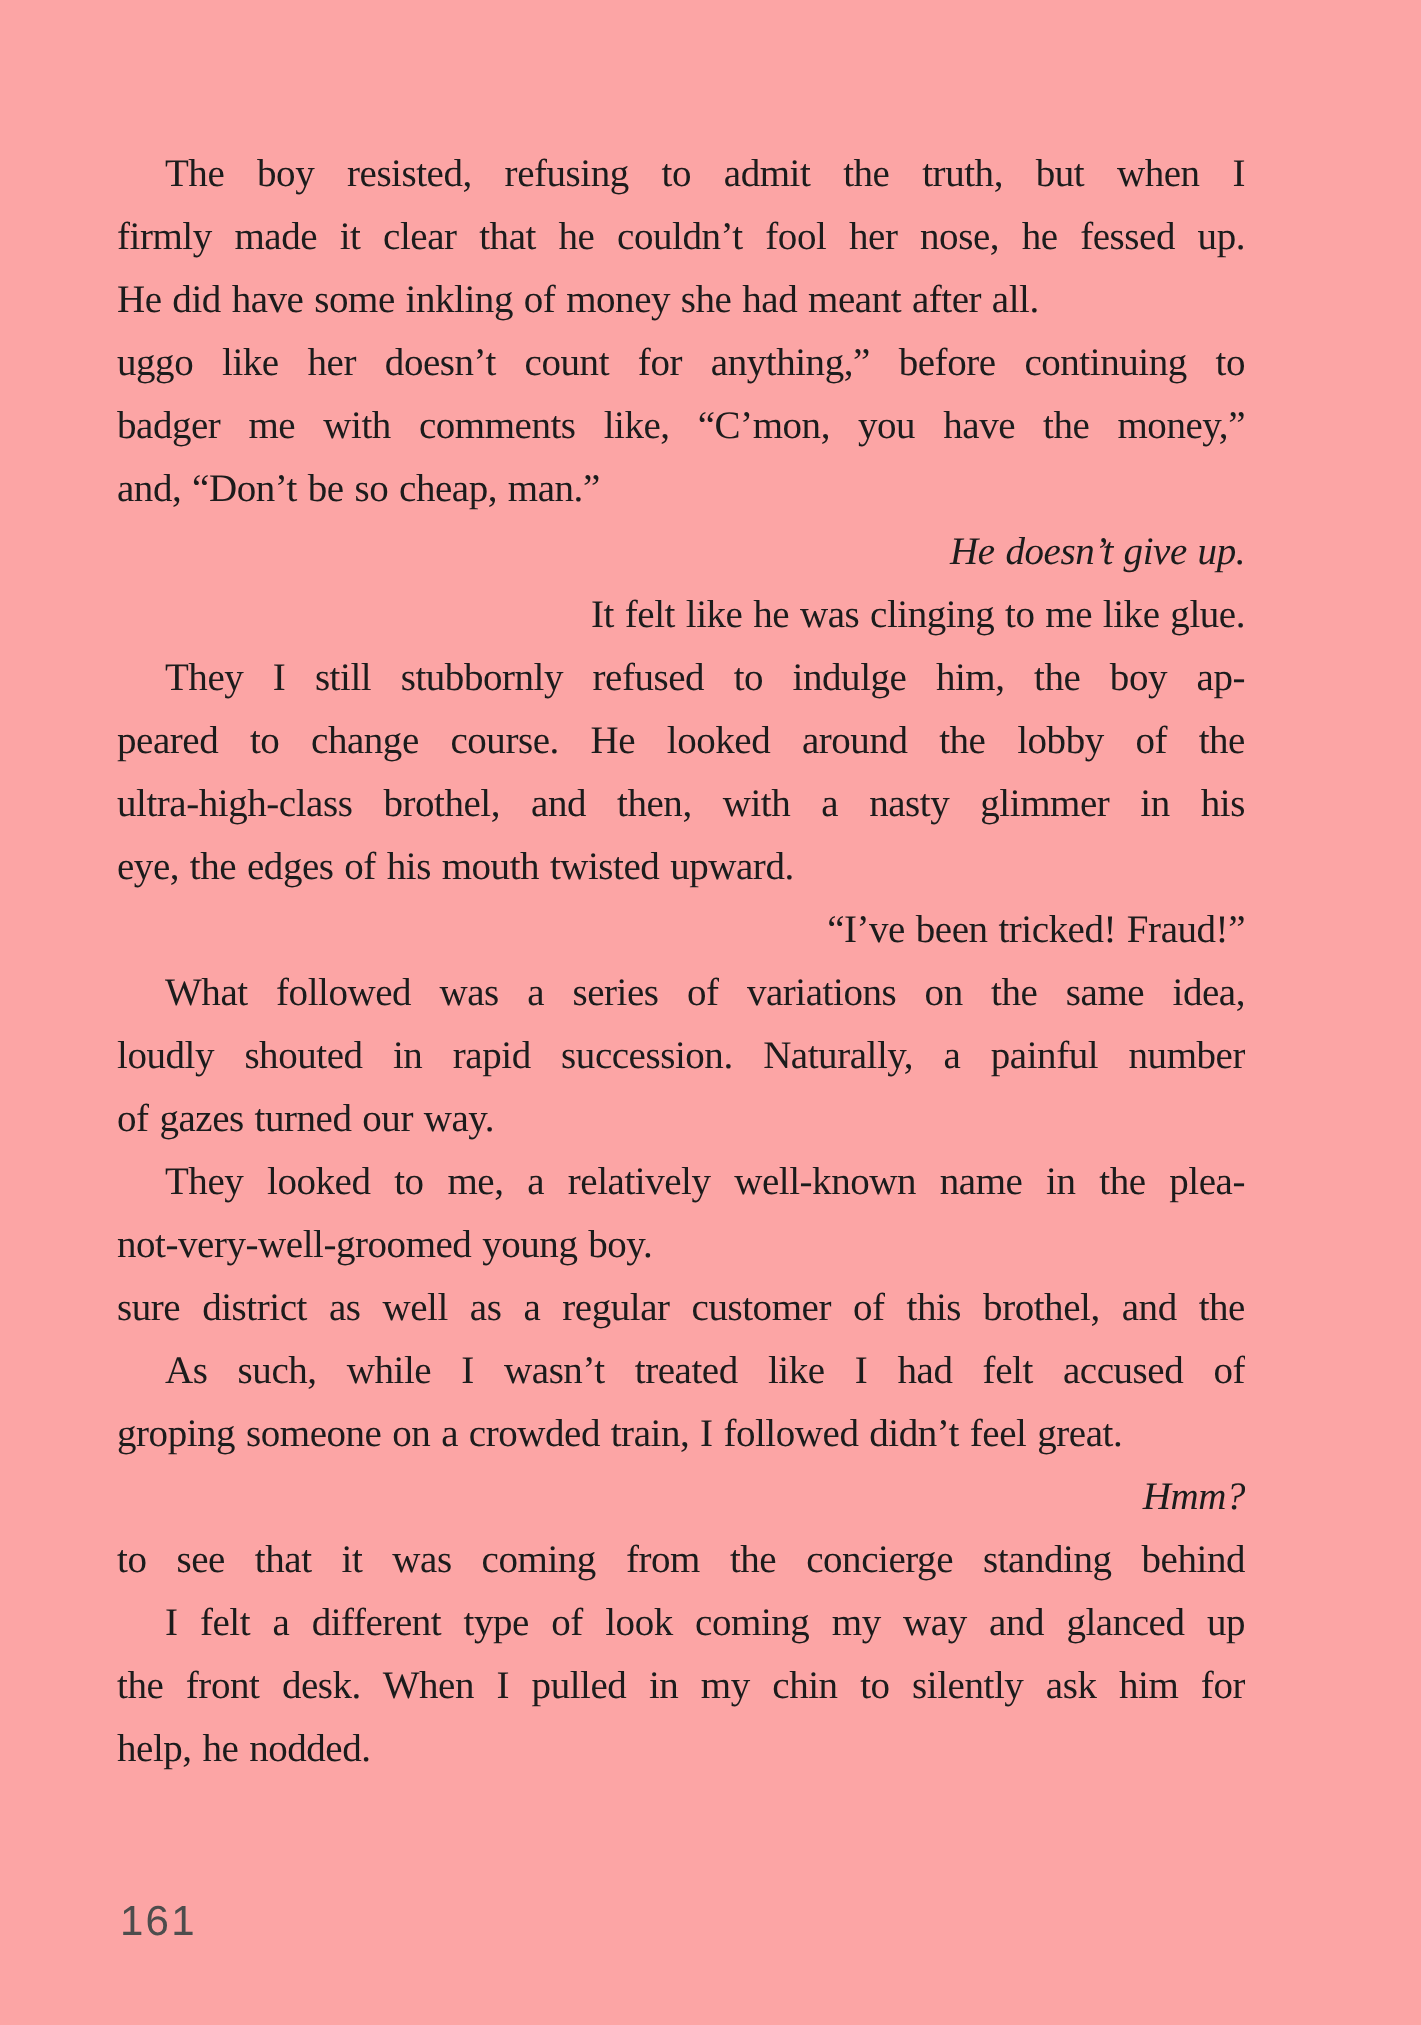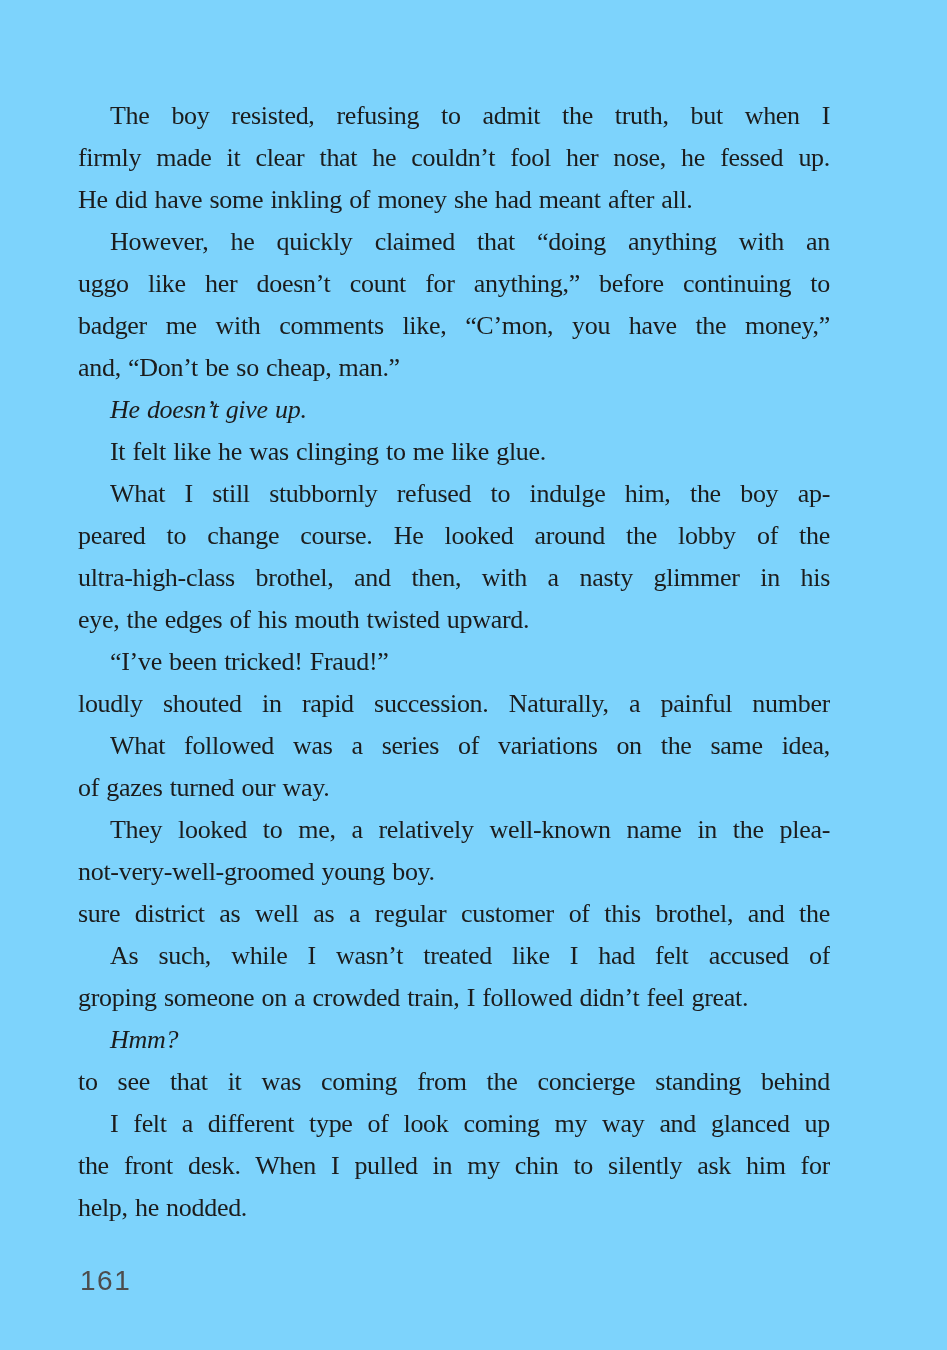--- a/index.html
+++ b/index.html
@@ -4,21 +4,21 @@
 <style>
   html, body {
     margin: 0;
     padding: 0;
     background: #ffffff;
   }
   .book-page {
     position: relative;
     width: 947px;
     height: 1350px;
-    background: #7dd3fc;
+    background: #fca5a5;
     overflow: hidden;
     font-family: "Liberation Serif", serif;
     color: #1c1c1c;
   }
   .text-block {
     position: absolute;
     left: 78px;
     top: 95px;
     width: 752px;
   }
@@ -34,20 +34,21 @@
     line-height: 42px;
     height: 42px;
     overflow: hidden;
     letter-spacing: -0.3px;
     word-spacing: 1px;
     text-align: left;
     white-space: normal;
   }
   .line.indent {
     text-indent: 32px;
+    text-align: right;
   }
   
   .line.j {
     text-align: justify;
     text-align-last: justify;
   }
   .line.j::after {
     content: "";
     display: inline-block;
     width: 100%;
@@ -70,43 +71,42 @@
 <body>
 
 <div class="book-page">
   <main class="text-block">
       <div class="para">
         <div class="line indent j">The boy resisted, refusing to admit the truth, but when I</div>
         <div class="line j">firmly made it clear that he couldn’t fool her nose, he fessed up.</div>
         <div class="line">He did have some inkling of money she had meant after all.</div>
       </div>
       <div class="para">
-        <div class="line indent j">However, he quickly claimed that “doing anything with an</div>
         <div class="line j">uggo like her doesn’t count for anything,” before continuing to</div>
         <div class="line j">badger me with comments like, “C’mon, you have the money,”</div>
         <div class="line">and, “Don’t be so cheap, man.”</div>
       </div>
       <div class="para italic">
         <div class="line indent">He doesn’t give up.</div>
       </div>
       <div class="para">
         <div class="line indent">It felt like he was clinging to me like glue.</div>
       </div>
       <div class="para">
-        <div class="line indent j">What I still stubbornly refused to indulge him, the boy ap-</div>
+        <div class="line indent j">They I still stubbornly refused to indulge him, the boy ap-</div>
         <div class="line j">peared to change course. He looked around the lobby of the</div>
         <div class="line j">ultra-high-class brothel, and then, with a nasty glimmer in his</div>
         <div class="line">eye, the edges of his mouth twisted upward.</div>
       </div>
       <div class="para">
         <div class="line indent">“I’ve been tricked! Fraud!”</div>
       </div>
       <div class="para">
+        <div class="line indent j">What followed was a series of variations on the same idea,</div>
         <div class="line j">loudly shouted in rapid succession. Naturally, a painful number</div>
-        <div class="line indent j">What followed was a series of variations on the same idea,</div>
         <div class="line">of gazes turned our way.</div>
       </div>
       <div class="para">
         <div class="line indent j">They looked to me, a relatively well-known name in the plea-</div>
         <div class="line">not-very-well-groomed young boy.</div>
         <div class="line j">sure district as well as a regular customer of this brothel, and the</div>
       </div>
       <div class="para">
         <div class="line indent j">As such, while I wasn’t treated like I had felt accused of</div>
         <div class="line">groping someone on a crowded train, I followed didn’t feel great.</div>

